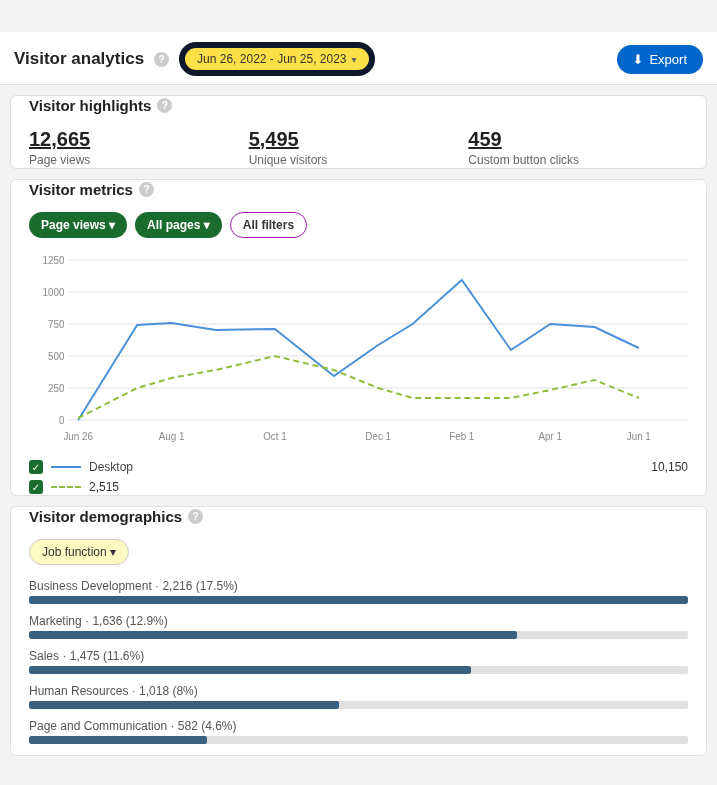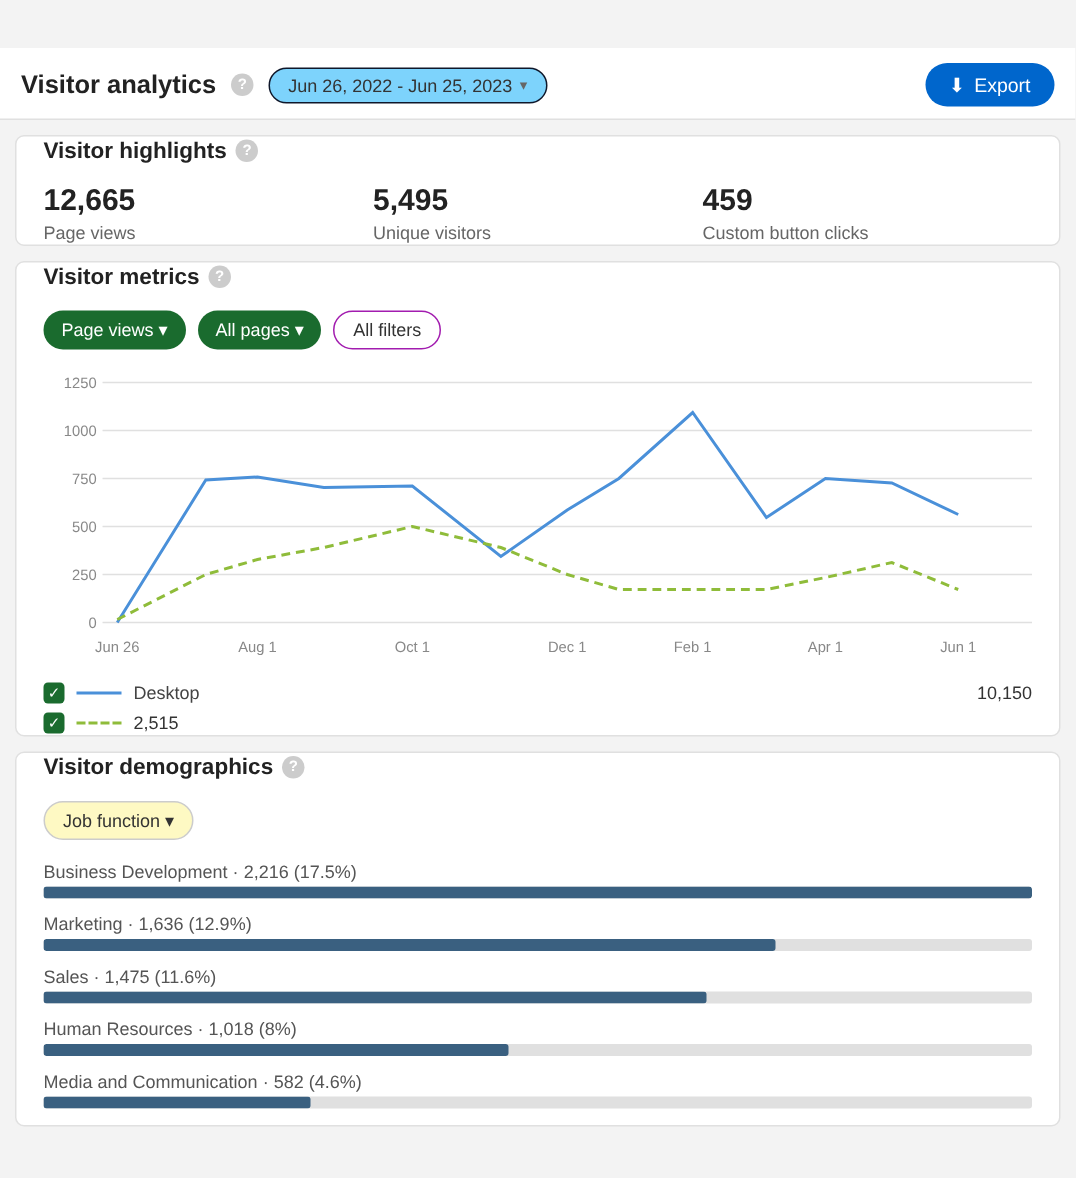--- a/index.html
+++ b/index.html
@@ -39,24 +39,24 @@
       background: #ccc;
       color: #fff;
       font-size: 10px;
       font-weight: bold;
       cursor: pointer;
     }
     .date-range-btn {
       display: flex;
       align-items: center;
       gap: 5px;
-      border: 1px solid #0f172a;
+      border: 6px solid #0f172a;
       border-radius: 20px;
       padding: 4px 12px;
-      background: #7dd3fc;
+      background: #fde047;
       font-size: 12px;
       color: #333;
       cursor: pointer;
     }
     .date-range-btn .chevron { font-size: 10px; color: #666; }
     .export-btn {
       display: flex;
       align-items: center;
       gap: 6px;
       background: #0066cc;
@@ -94,41 +94,42 @@
       display: flex;
       gap: 0;
     }
     .highlight-item {
       flex: 1;
     }
     .highlight-value {
       font-size: 20px;
       font-weight: 700;
       color: #222;
+      text-decoration: underline;
     }
     .highlight-label {
       font-size: 12px;
       color: #666;
       margin-top: 2px;
     }
     
     .metrics-filters {
       display: flex;
       gap: 8px;
       margin-bottom: 12px;
     }
     .filter-btn {
       display: flex;
       align-items: center;
       gap: 4px;
       border-radius: 20px;
       padding: 5px 12px;
       font-size: 12px;
       cursor: pointer;
-      font-weight: 400;
+      font-weight: 700;
     }
     .filter-btn.active {
       background: #1a6b2e;
       color: #fff;
       border: none;
     }
     .filter-btn.outline {
       background: #fff;
       color: #333;
       border: 1px solid #a21caf;
@@ -366,21 +367,21 @@
         <div class="bar-label">
           <span>Human Resources</span>
           <span> · <span>1,018 (8%)</span></span>
         </div>
         <div class="bar-track">
           <div class="bar-fill" style="width:47%"></div>
         </div>
       </div>
       <div class="bar-item">
         <div class="bar-label">
-          <span>Media and Communication</span>
+          <span>Page and Communication</span>
           <span> · <span>582 (4.6%)</span></span>
         </div>
         <div class="bar-track">
           <div class="bar-fill" style="width:27%"></div>
         </div>
       </div>
     </div>
   </div>
 
 </div>

